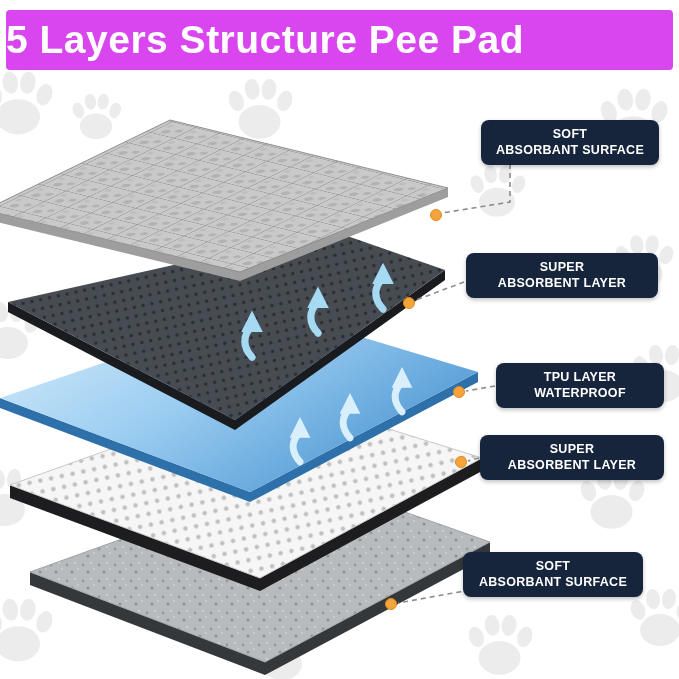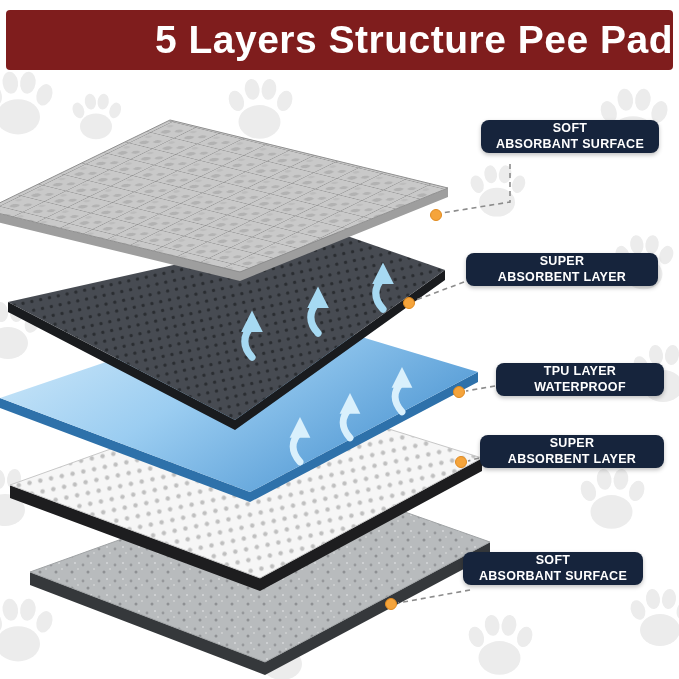--- a/index.html
+++ b/index.html
@@ -3,32 +3,32 @@
 <meta charset="utf-8">
 <style>
   html,body{margin:0;padding:0;}
   body{
     width:679px;height:679px;position:relative;overflow:hidden;
     background:#ffffff;font-family:"Liberation Sans",sans-serif;
   }
   #diagram-svg{position:absolute;left:0;top:0;width:679px;height:679px;}
   .title-banner{
     position:absolute;left:6px;right:6px;top:10px;height:60px;
-    background:#7f1d1d;border-radius:4px;
-    display:flex;align-items:center;justify-content:flex-end;
+    background:#d946ef;border-radius:4px;
+    display:flex;align-items:center;justify-content:flex-start;
     z-index:3;
   }
   .title-banner span{
     color:#ffffff;font-size:39px;font-weight:bold;letter-spacing:.5px;
     white-space:nowrap;
   }
   .callout{
     position:absolute;background:#16243c;color:#ffffff;
     font-weight:bold;font-size:12.5px;line-height:1.3;
-    text-align:center;border-radius:8px;padding:0 8px;
+    text-align:center;border-radius:8px;padding:6px 8px;
     letter-spacing:.3px;text-transform:uppercase;
     box-shadow:0 2px 4px rgba(0,0,0,.25);
     z-index:4;
   }
   .callout div{white-space:nowrap;}
   #callout-1{left:481px;top:120px;width:162px;}
   #callout-2{left:466px;top:253px;width:176px;}
   #callout-3{left:496px;top:363px;width:152px;}
   #callout-4{left:480px;top:435px;width:168px;}
   #callout-5{left:463px;top:552px;width:164px;}

